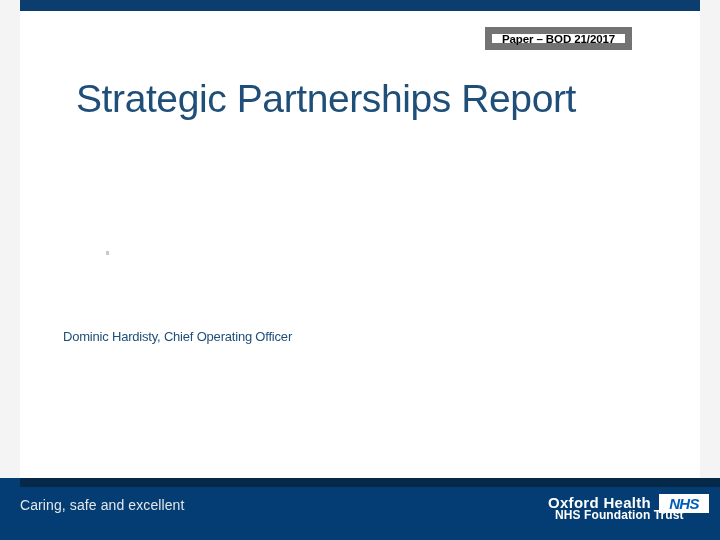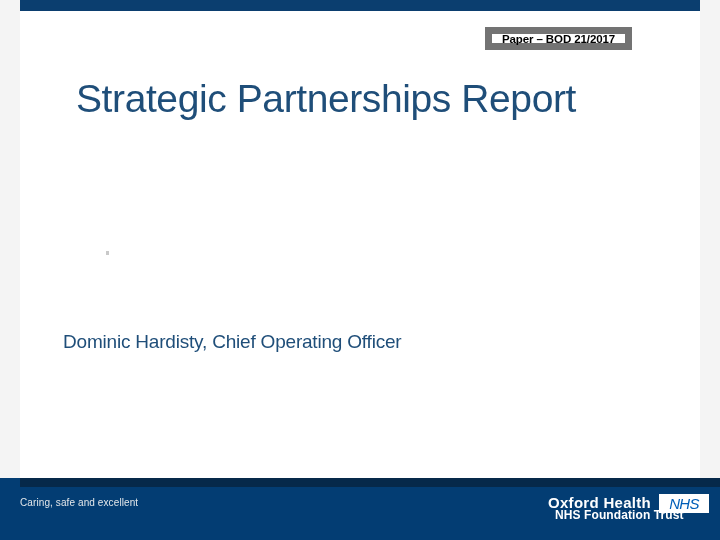--- a/index.html
+++ b/index.html
@@ -84,21 +84,21 @@
     width: 3px;
     height: 4px;
     background: #c9c9c9;
   }
 
   
   .subtitle {
     position: absolute;
     left: 63px;
     top: 326px;
-    font-size: 19px;
+    font-size: 13px;
     color: #1f4e79;
     line-height: 1.72;
     letter-spacing: -0.2px;
     white-space: nowrap;
   }
   .subtitle-line { display: block; }
 
   
   .footer {
     position: absolute;
@@ -113,21 +113,21 @@
     left: 20px;
     top: 478px;
     width: 700px;
     height: 9px;
     background: #06294a;
   }
   .tagline {
     position: absolute;
     left: 20px;
     top: 497px;
-    font-size: 10px;
+    font-size: 14px;
     color: #e3e7ea;
     letter-spacing: 0.1px;
     white-space: nowrap;
   }
 
   
   .logo-lockup {
     position: absolute;
     left: 548px;
     top: 486px;
@@ -153,21 +153,21 @@
     width: 50px;
     height: 19px;
     background: #ffffff;
     display: flex;
     align-items: center;
     justify-content: center;
     box-sizing: border-box;
   }
   .nhs-text {
     font-size: 15px;
-    font-weight: normal;
+    font-weight: bold;
     font-style: italic;
     color: #005eb8;
     letter-spacing: -0.6px;
     line-height: 1;
   }
   .logo-sub {
     position: absolute;
     left: 7px;
     top: 22px;
     font-size: 12px;

